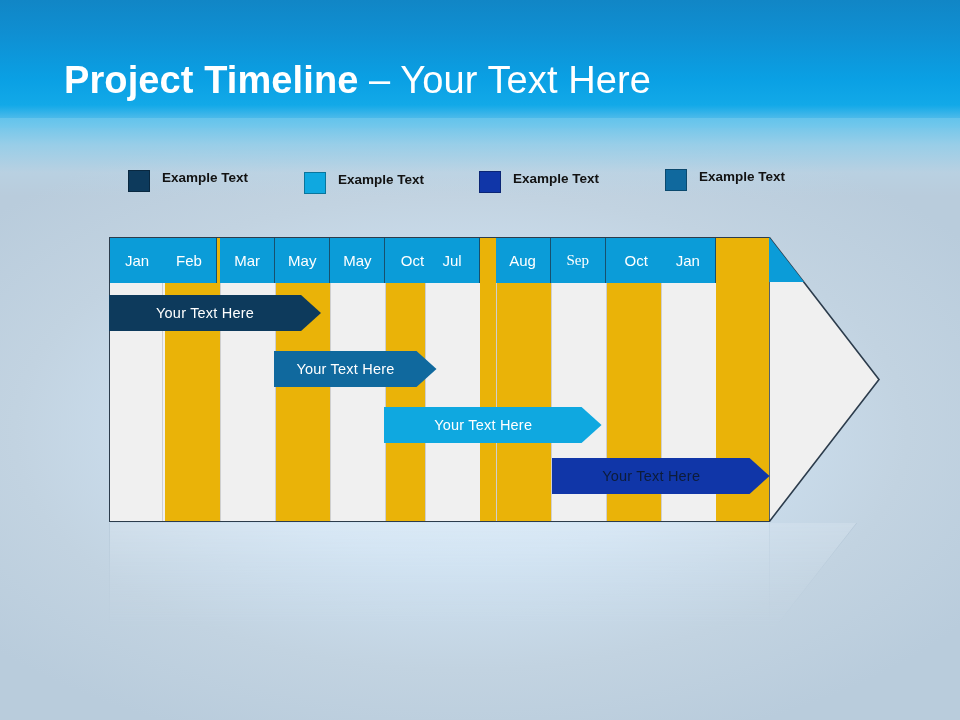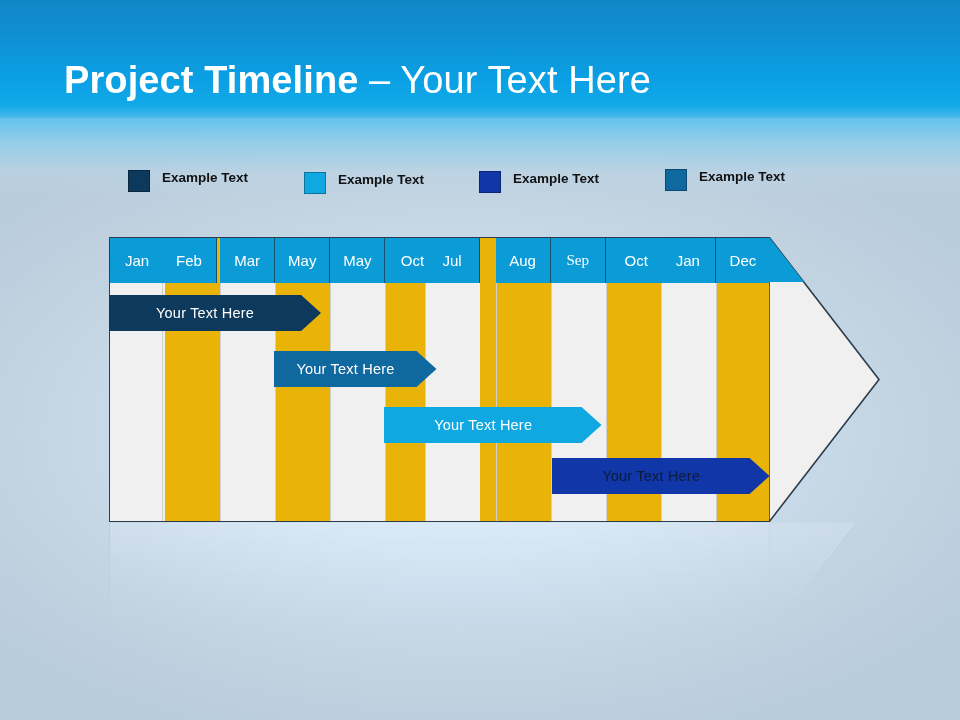--- a/index.html
+++ b/index.html
@@ -173,24 +173,20 @@
         <div class="monthcell">Sep</div>
       </div>
       <div class="col" style="left: 495.75px; width: 62px;">
         <div class="colsep"></div>
         <div class="monthcell">Oct</div>
       </div>
       <div class="col shade" style="left: 550.833px; width: 55.0833px;">
         <div class="colsep"></div>
         <div class="monthcell">Jan</div>
       </div>
-      <div class="col" style="left: 605.917px; width: 55.0833px;">
-        <div class="colsep"></div>
-        <div class="monthcell">Dec</div>
-      </div>
     </div>
 
   <svg id="arrowtip" viewBox="0 0 112 285">
     <polygon points="0,0 110,142.5 0,285" fill="#f0f0f0" stroke="#2c3c4c" stroke-width="1.6" stroke-linejoin="miter"></polygon>
     <polygon points="0,0 35,45 0,45" fill="#0b9cd8"></polygon>
   </svg>
 
   <div id="months"></div>
   <div id="bars">
       <div class="bar" style="left: 0px; top: 58px; width: 212.071px;">

